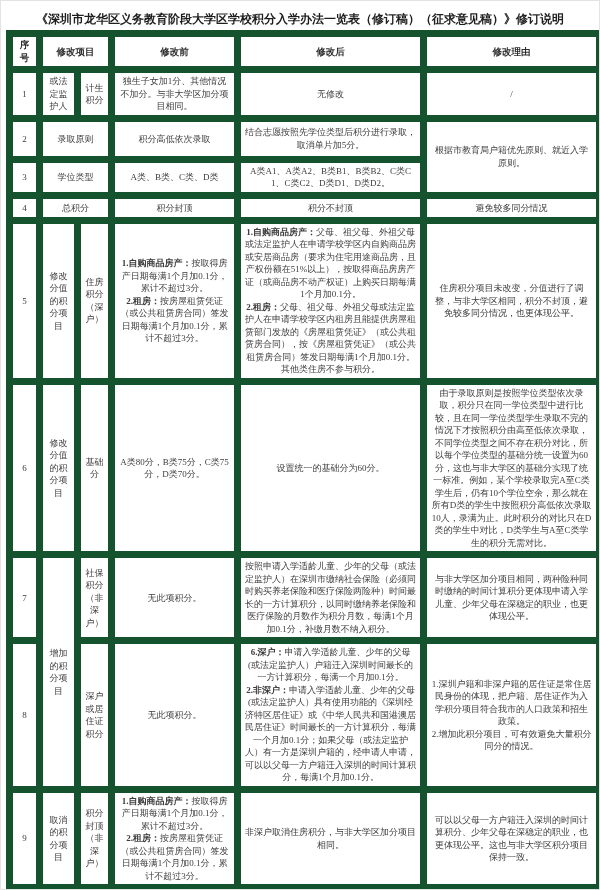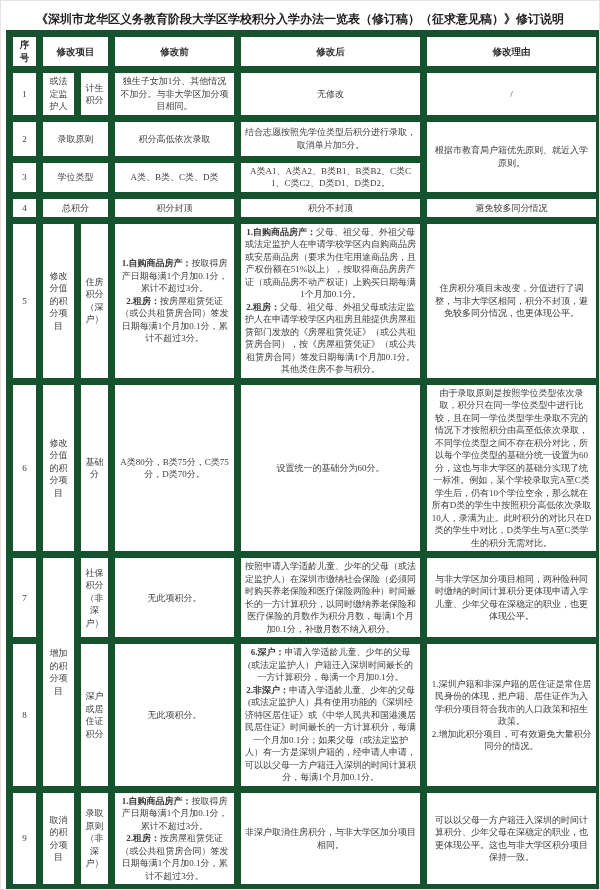--- a/index.html
+++ b/index.html
@@ -153,21 +153,21 @@
         </td>
     <td class="tl">
           <div class="para"><span>1.深圳户籍和非深户籍的居住证是常住居民身份的体现，把户籍、居住证作为入学积分项目符合我市的人口政策和招生政策。</span></div>
           <div class="para"><span>2.增加此积分项目，可有效避免大量积分同分的情况。</span></div>
         </td>
   </tr>
 
   <tr style="height:95px">
     <td>9</td>
     <td>取消的积分项目</td>
-    <td>录取原则（非深户）</td>
+    <td>积分封顶（非深户）</td>
     <td class="tl">
           <div class="para"><span class="seg-b">1.自购商品房产：</span><span>按取得房产日期每满1个月加0.1分，累计不超过3分。</span></div>
           <div class="para"><span class="seg-b">2.租房：</span><span>按房屋租赁凭证（或公共租赁房合同）签发日期每满1个月加0.1分，累计不超过3分。</span></div>
         </td>
     <td class="tl">非深户取消住房积分，与非大学区加分项目相同。</td>
     <td class="tl">可以以父母一方户籍迁入深圳的时间计算积分、少年父母在深稳定的职业，也更体现公平。这也与非大学区积分项目保持一致。</td>
   </tr>
 </tbody>
   </table>
 

